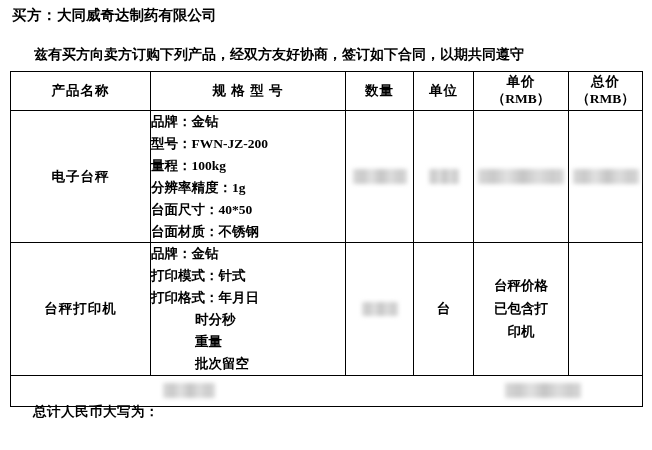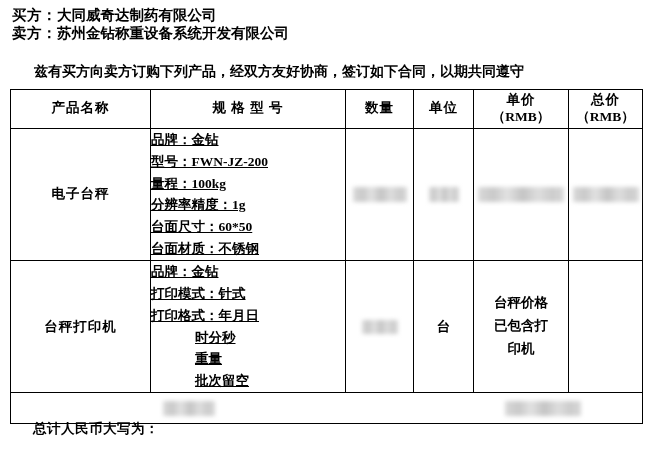--- a/index.html
+++ b/index.html
@@ -64,21 +64,21 @@
     text-align: center;
     font-size: 13.5px;
     letter-spacing: 1px;
     margin-top: 44px;
   }
   .spec-cell {
     padding: 8px 0 8px 20px;
     font-size: 13.5px;
     line-height: 1.62;
   }
-  .spec-cell .ln { white-space: nowrap; text-decoration: underline; }
+  .spec-cell .ln { white-space: nowrap; }
   .spec-cell .ind1 { padding-left: 44px; }
   .center {
     text-align: center;
   }
   .price-note {
     text-align: center;
     line-height: 1.7;
     font-size: 13.5px;
   }
   .price-note span { display: block; }
@@ -112,23 +112,20 @@
 </style>
 </head>
 <body>
 
 <div class="page">
 
   <div class="hdr-line">
     <span class="lbl">买方：</span><span>大同威奇达制药有限公司</span>
   </div>
 
-  <div class="hdr-line">
-    <span class="lbl">卖方：</span><span>苏州金钻称重设备系统开发有限公司</span>
-  </div>
 
   <div class="intro">兹有买方向卖方订购下列产品，经双方友好协商，签订如下合同，以期共同遵守</div>
 
   <table class="contract">
     <colgroup>
       <col style="width:140px">
       <col style="width:195px">
       <col style="width:68px">
       <col style="width:60px">
       <col style="width:95px">
@@ -158,21 +155,21 @@
       </th>
     </tr>
 
     <tr>
       <td class="name-cell">电子台秤</td>
       <td class="spec-cell">
         <div class="ln">品牌：金钻</div>
         <div class="ln">型号：FWN-JZ-200</div>
         <div class="ln">量程：100kg</div>
         <div class="ln">分辨率精度：1g</div>
-        <div class="ln">台面尺寸：60*50</div>
+        <div class="ln">台面尺寸：40*50</div>
         <div class="ln">台面材质：不锈钢</div>
       </td>
       <td class="center">
         <div class="cellwrap">
               <span class="blur blur-qty1"></span>
             </div>
       </td>
       <td class="center">
         <div class="cellwrap">
               <span class="blur blur-unit1"></span>

